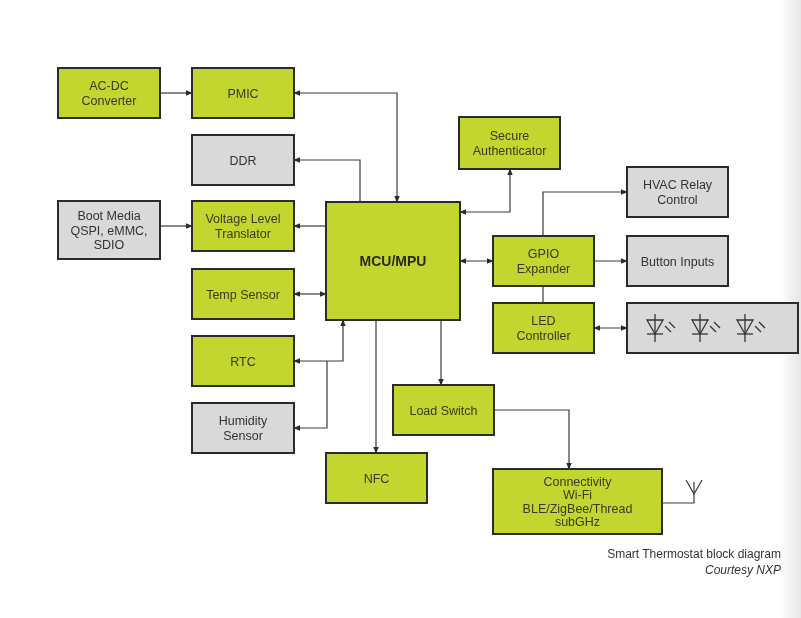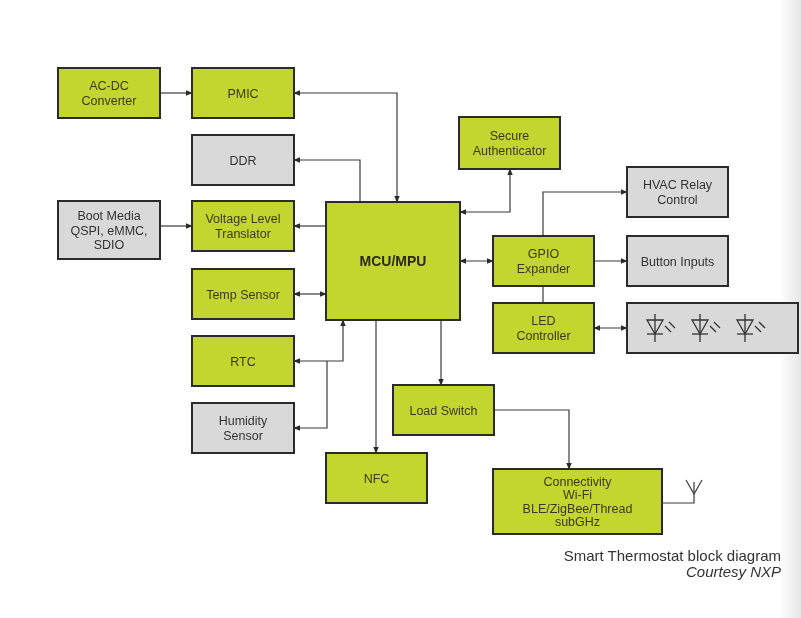--- a/index.html
+++ b/index.html
@@ -6,21 +6,21 @@
   body { width:801px; height:618px; background:#ffffff; position:relative; overflow:hidden;
          font-family:"Liberation Sans", sans-serif; }
   .edge-shade { position:absolute; top:0; right:0; width:22px; height:618px;
          background:linear-gradient(to right, #ffffff, #e6e6e6); }
   svg#diagram { position:absolute; left:0; top:0; }
   .block { stroke:#2b2b2b; stroke-width:2; }
   .lbl { font-family:"Liberation Sans", sans-serif; font-size:12.5px; fill:#3a3a1a; text-anchor:middle; }
   .lbl.gray { fill:#333333; }
   .lbl.big { font-size:14px; font-weight:bold; fill:#2a2a10; }
   .wire { stroke:#3a3a3a; stroke-width:1.2; fill:none; }
-  .caption { position:absolute; right:20px; text-align:right; color:#333; font-size:15px;
+  .caption { position:absolute; right:20px; text-align:right; color:#333; font-size:12px;
          font-family:"Liberation Sans", sans-serif; }
   .caption.title { top:547px; }
   .caption.credit { top:563px; font-style:italic; }
 </style>
 </head>
 <body>
 
 <div class="edge-shade"></div>
 
 <svg id="diagram" width="801" height="618" viewBox="0 0 801 618">

